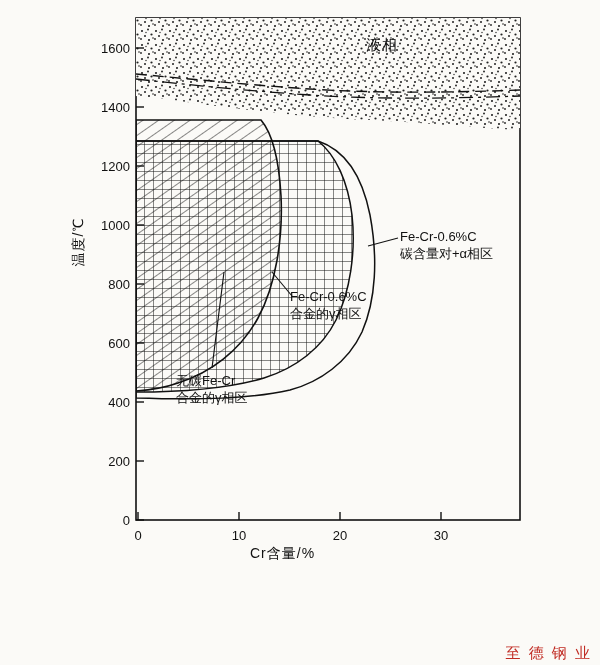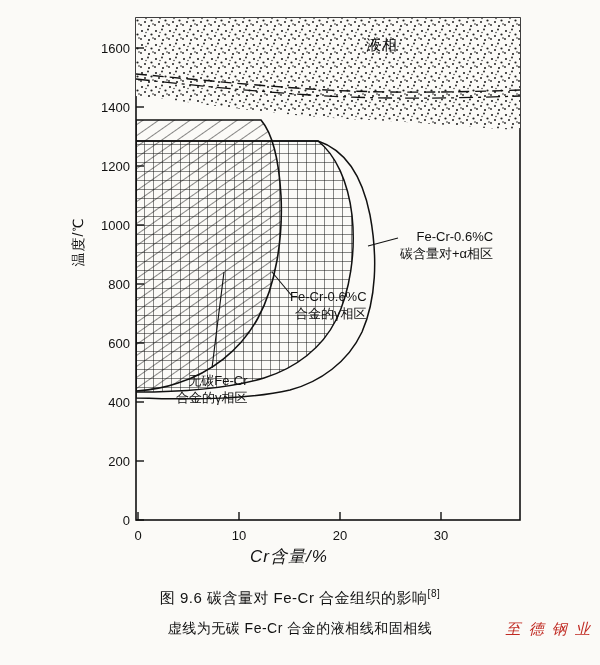--- a/index.html
+++ b/index.html
@@ -41,55 +41,53 @@
     transform: rotate(-90deg);
     transform-origin: 60px 12px;
     font-size: 14px;
     letter-spacing: 1px;
     white-space: nowrap;
   }
   .axis-title-x {
     position: absolute;
     left: 250px;
     top: 545px;
-    font-size: 17px;
+    font-size: 14px;
     letter-spacing: 1px;
     white-space: nowrap;
-    font-style: italic;
   }
   .caption {
     position: absolute;
     width: 600px;
     text-align: center;
     font-size: 15px;
     letter-spacing: 0.5px;
   }
   .caption1 { top: 588px; }
   .caption2 { top: 620px; font-size: 14px; }
   .sup { font-size: 10px; vertical-align: super; }
   .wm {
     position: absolute;
     right: 8px;
     text-align: right;
     color: #c02a22;
     font-size: 15px;
     letter-spacing: 2px;
   }
-  .wm1 { top: 620px; font-style: italic; }
+  .wm1 { top: 644px; }
   .wm2 { top: 641px; font-size: 14px; letter-spacing: 1px; }
   .tick-label {
     font-size: 13px;
     font-family: "Liberation Sans", sans-serif;
   }
   .annot {
     position: absolute;
     font-size: 13px;
     line-height: 17px;
     white-space: nowrap;
-    text-align: right;
   }
   .a1 { left: 176px; top: 372px; }
   .a2 { left: 290px; top: 288px; }
   .a3 { left: 400px; top: 228px; }
   .liquid-label {
     position: absolute;
     left: 322px;
     top: 36px;
     font-size: 15px;
     letter-spacing: 1px;
@@ -201,21 +199,17 @@
     </div>
 
     <div class="annot a3">
       <div>Fe-Cr-0.6%C</div>
       <div>碳含量对+α相区</div>
     </div>
 
     <div class="axis-title-y">温度/℃</div>
     <div class="axis-title-x">Cr含量/%</div>
 
-    <div class="caption caption1">
-      <span>图 9.6   碳含量对 Fe-Cr 合金组织的影响</span><span class="sup">[8]</span>
-    </div>
-    <div class="caption caption2">虚线为无碳 Fe-Cr 合金的液相线和固相线</div>
 
     <div class="wm wm1">至 德 钢 业</div>
 
   </div>
 </div>
 
 </body></html>

